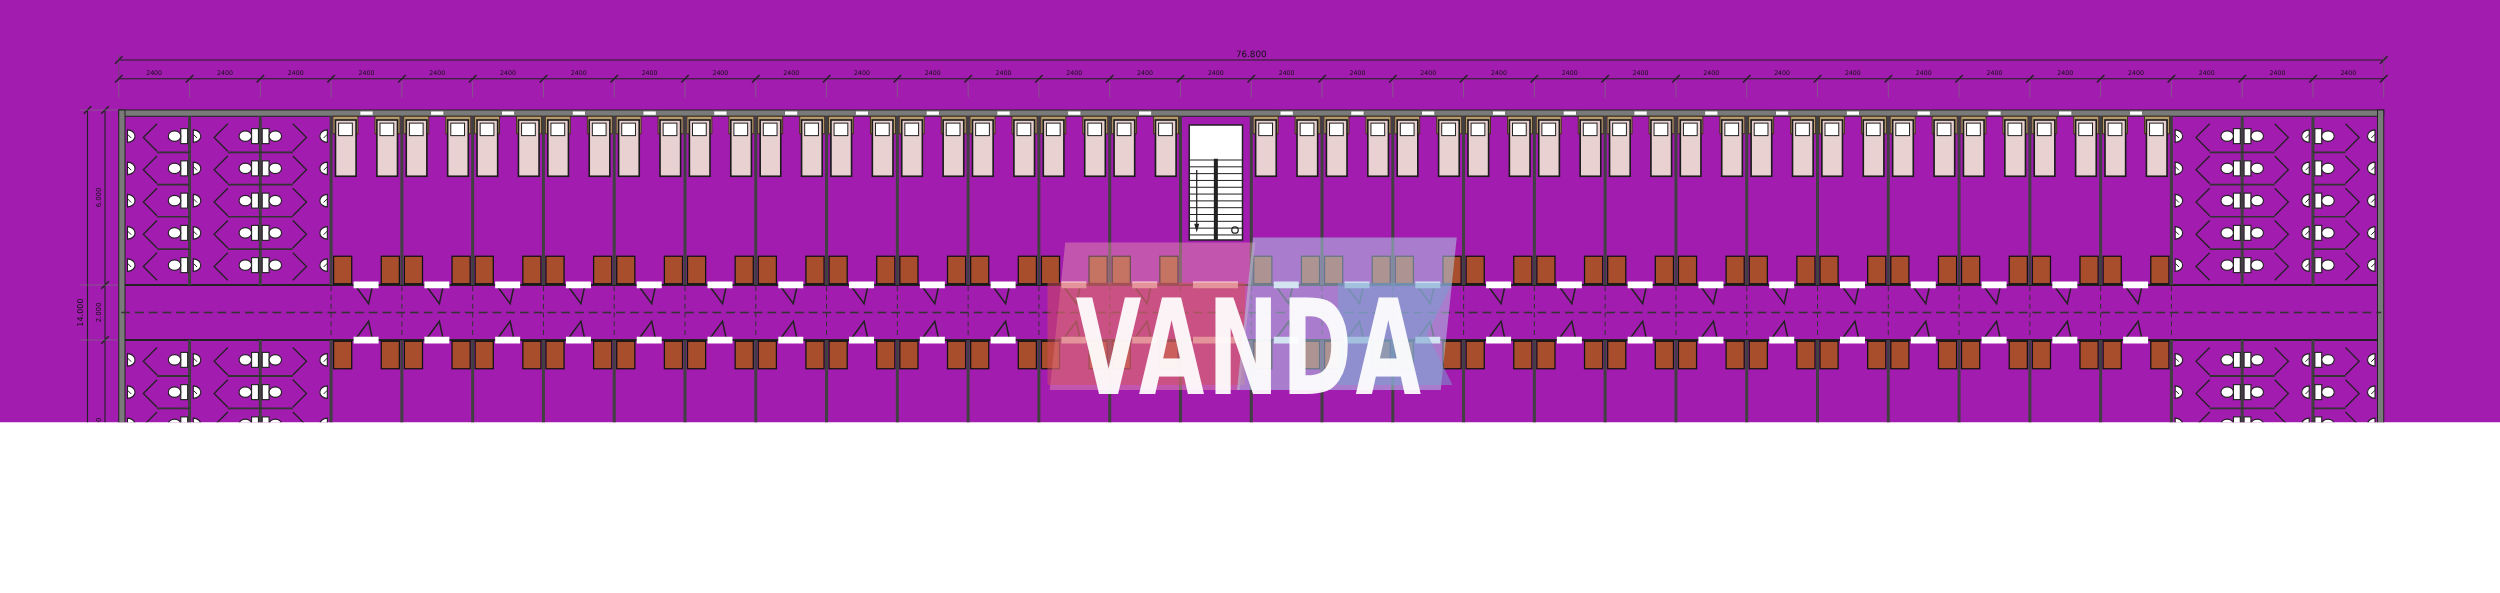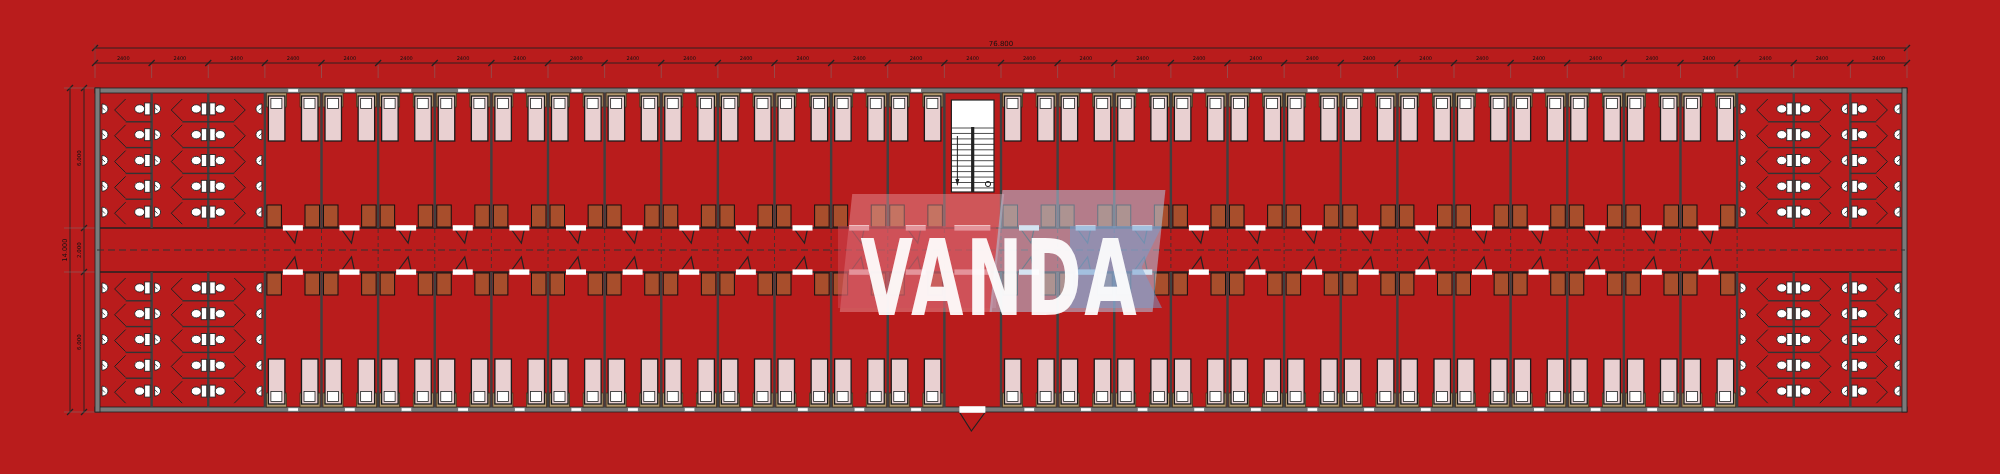--- a/index.html
+++ b/index.html
@@ -1,16 +1,16 @@
 <!DOCTYPE html>
 <html><head>
 <meta charset="utf-8">
 <style>
   html,body{margin:0;padding:0;background:#fff;}
-  .canvas{position:relative;width:2000px;height:474px;background:#b91c1c;overflow:hidden;
+  .canvas{position:relative;width:2000px;height:338px;background:#a21caf;overflow:hidden;
           font-family:"DejaVu Sans",sans-serif;}
   .canvas svg{position:absolute;left:0;top:0;}
   
   .wm{position:absolute;pointer-events:none;}
   .wm-pink-light{left:846px;top:194px;width:152px;height:118px;
     background:rgba(238,168,175,0.42);transform:skewX(-6deg);}
   .wm-red{left:838px;top:226px;width:158px;height:82px;background:rgba(208,76,88,0.50);}
   .wm-blue-light{left:996px;top:190px;width:163px;height:122px;
     background:rgba(176,204,230,0.55);transform:skewX(-6deg);}
   .wm-blue{left:1070px;top:226px;width:92px;height:82px;background:rgba(118,160,208,0.52);

